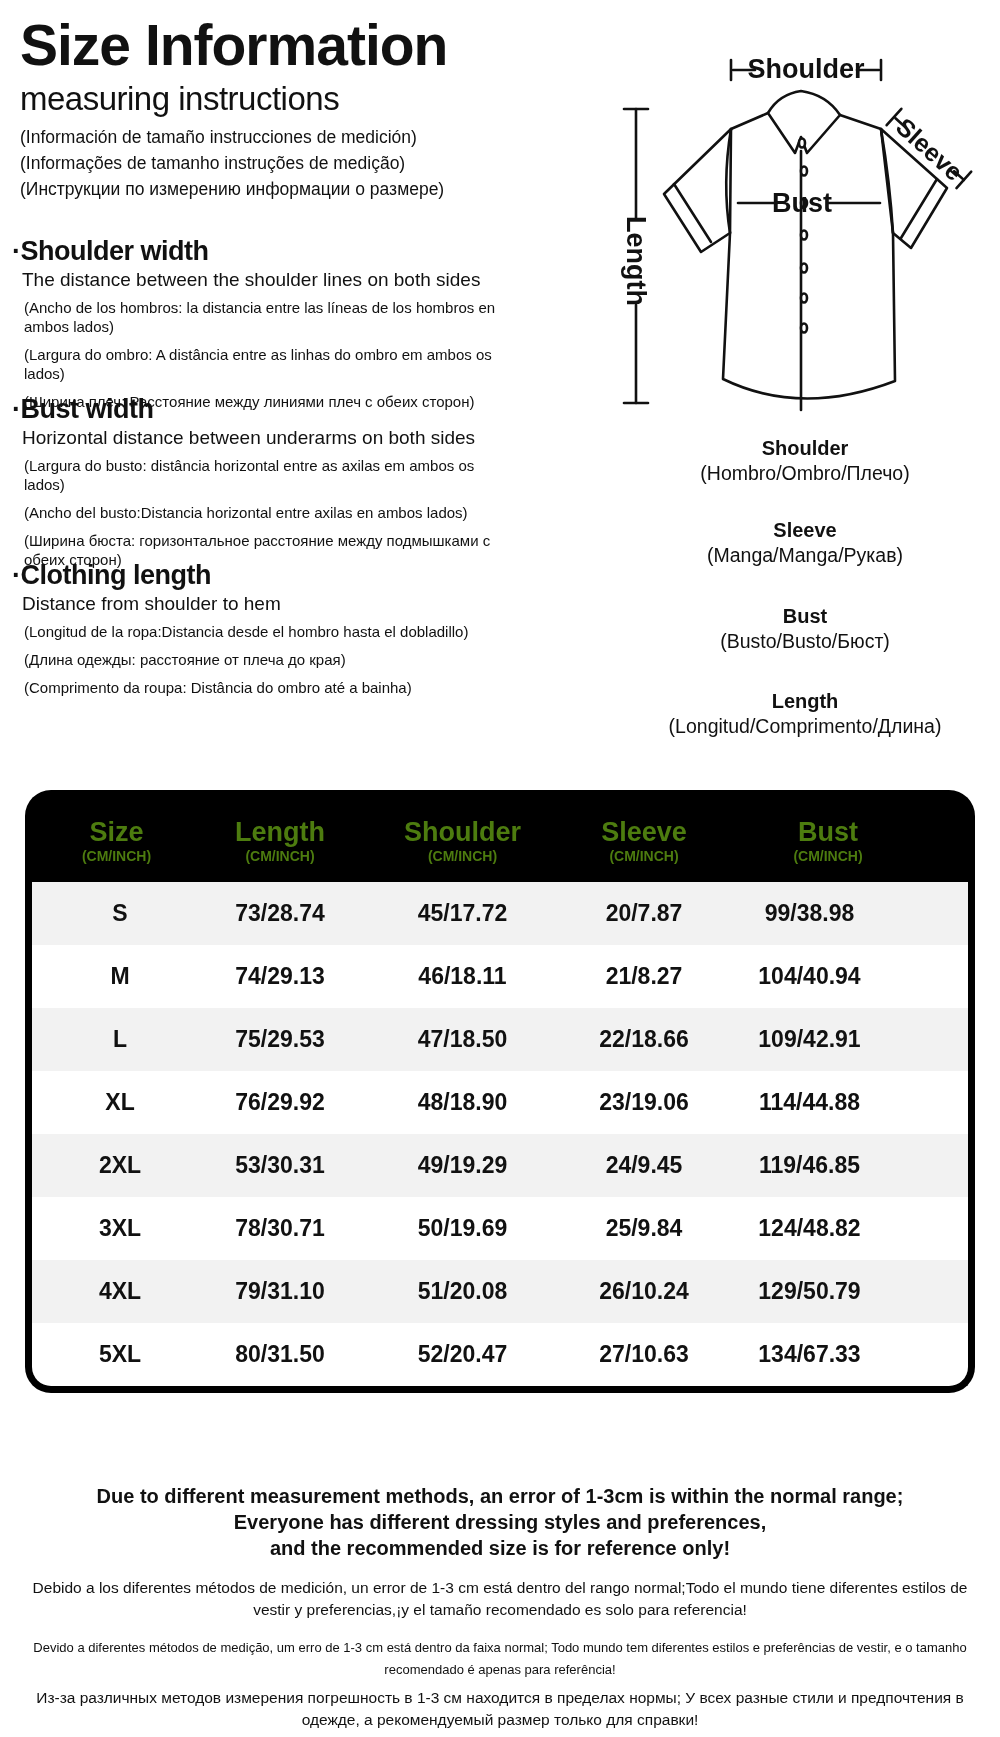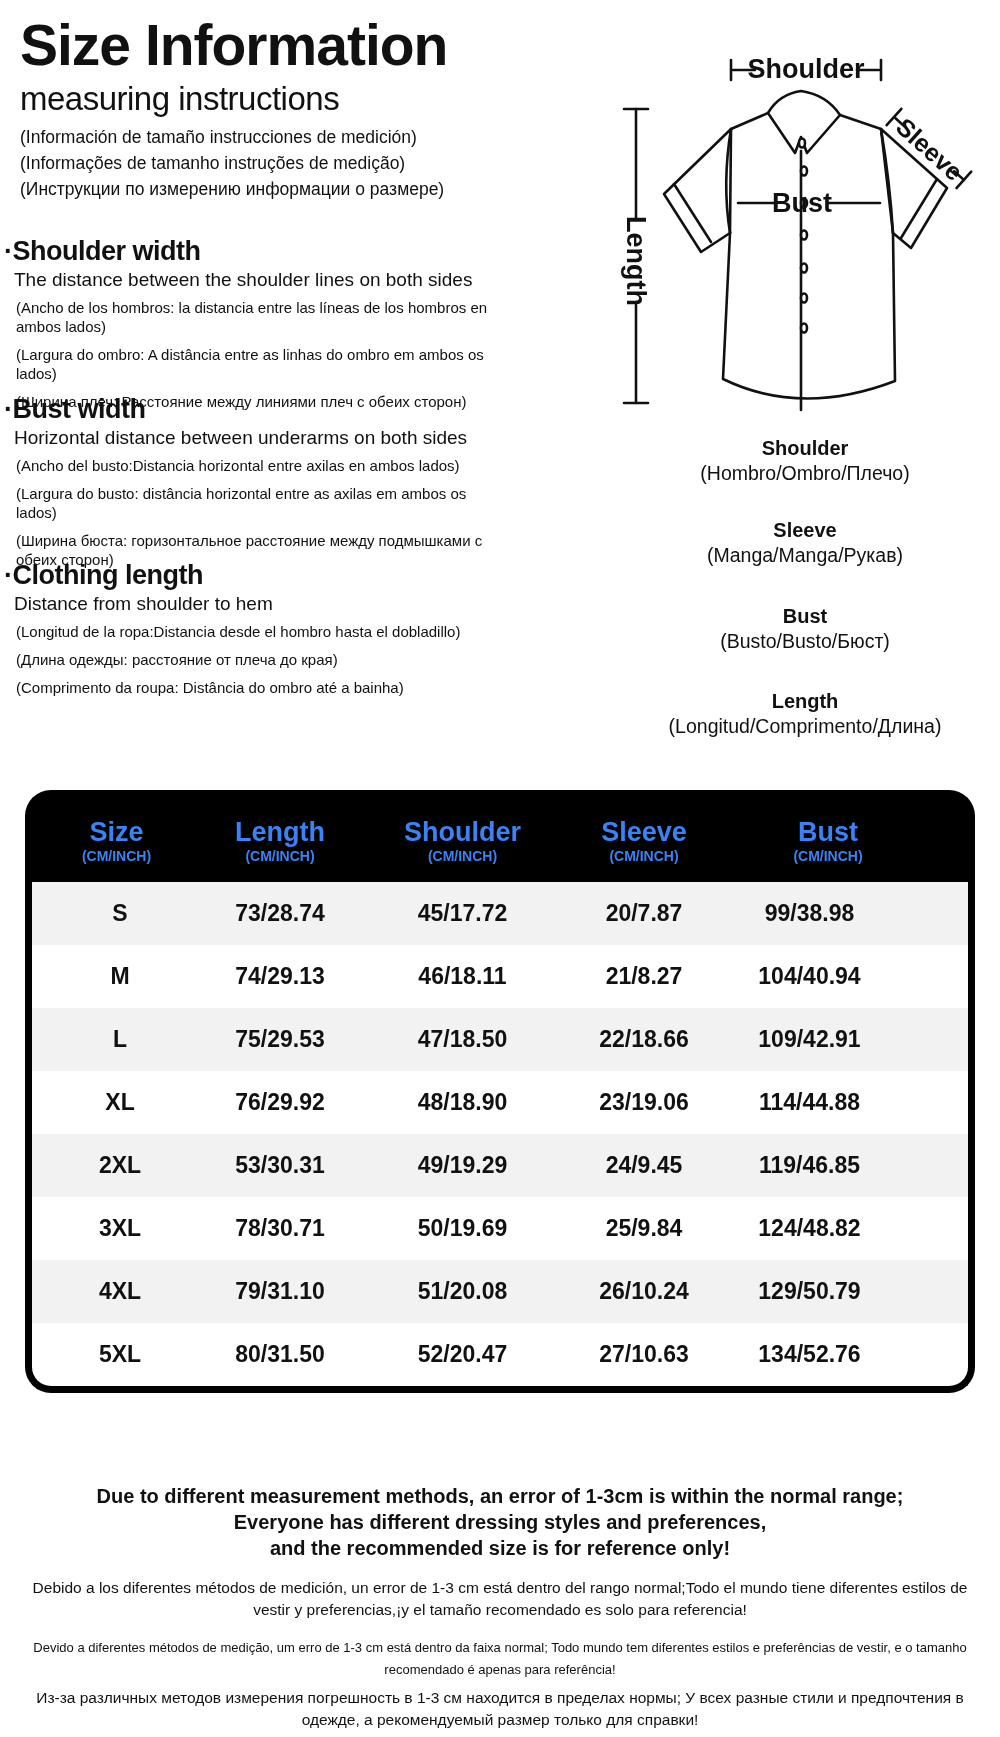--- a/index.html
+++ b/index.html
@@ -5,21 +5,21 @@
   html,body{margin:0;padding:0;background:#fff;}
   body{width:1000px;height:1737px;position:relative;font-family:"Liberation Sans",sans-serif;color:#111;overflow:hidden;}
 
   
   .hdr{position:absolute;left:20px;top:16px;width:520px;}
   .hdr .title{font-size:57px;font-weight:700;letter-spacing:-1px;line-height:1.05;margin:0;}
   .hdr .subtitle{font-size:33px;font-weight:400;letter-spacing:-0.5px;margin:4px 0 6px 0;}
   .hdr .subtrans{font-size:17.5px;line-height:26px;white-space:pre-line;}
 
   
-  .msec{position:absolute;left:4px;width:510px;}
+  .msec{position:absolute;left:12px;width:510px;}
   .msec h3{font-size:27px;font-weight:700;margin:0 0 2px 0;letter-spacing:-0.5px;}
   .msec .desc{font-size:19px;margin:0 0 7px 10px;}
   .msec .note{font-size:15px;line-height:19px;margin:0 0 9px 12px;width:478px;}
   .sec-shoulder{top:236px;}
   .sec-bust{top:394px;}
   .sec-length{top:560px;}
 
   
   .shirt-svg{position:absolute;left:558px;top:33px;}
   .ln{stroke:#111;stroke-width:2.6;fill:none;stroke-linecap:round;stroke-linejoin:round;}
@@ -28,21 +28,21 @@
   .svgtxt-sm{font-family:"Liberation Sans",sans-serif;font-size:25px;font-weight:600;fill:#111;stroke:none;}
 
   
   .legend{position:absolute;left:585px;width:440px;text-align:center;}
   .legend .term{font-size:20px;font-weight:700;line-height:24px;}
   .legend .trans{font-size:19.5px;line-height:26px;}
   .leg-0{top:436px;} .leg-1{top:518px;} .leg-2{top:604px;} .leg-3{top:689px;}
 
   
   .size-table{position:absolute;left:25px;top:790px;width:950px;}
-  .st-header{background:#000;color:#3b82f6;border-radius:26px 26px 0 0;height:92px;
+  .st-header{background:#000;color:#4d7c0f;border-radius:26px 26px 0 0;height:92px;
     display:grid;grid-template-columns:165px 180px 185px 178px 242px;align-items:center;text-align:center;}
   .st-header .hcell{padding-top:10px;}
   .st-header .hlabel{font-size:27px;font-weight:700;line-height:30px;}
   .st-header .hunit{font-size:14px;font-weight:700;line-height:18px;}
   .st-body{border-left:7px solid #000;border-right:7px solid #000;border-bottom:7px solid #000;
     border-radius:0 0 26px 26px;overflow:hidden;background:#fff;}
   .st-row{display:grid;grid-template-columns:158px 180px 185px 178px 235px;height:63px;align-items:center;text-align:center;}
   .st-row:nth-child(odd){background:#f2f2f2;}
   .st-row .c-size{font-size:26px;font-weight:700;padding-left:18px;}
   .st-row .cell{font-size:23px;font-weight:700;}
@@ -72,22 +72,22 @@
   <h3>·Shoulder width</h3>
   <p class="desc">The distance between the shoulder lines on both sides</p>
   <p class="note">(Ancho de los hombros: la distancia entre las líneas de los hombros en ambos lados)</p>
   <p class="note">(Largura do ombro: A distância entre as linhas do ombro em ambos os lados)</p>
   <p class="note">(Ширина плеч: Расстояние между линиями плеч с обеих сторон)</p>
 </div>
 
 <div class="msec sec-bust">
   <h3>·Bust width</h3>
   <p class="desc">Horizontal distance between underarms on both sides</p>
+  <p class="note">(Largura do busto: distância horizontal entre as axilas em ambos os lados)</p>
   <p class="note">(Ancho del busto:Distancia horizontal entre axilas en ambos lados)</p>
-  <p class="note">(Largura do busto: distância horizontal entre as axilas em ambos os lados)</p>
   <p class="note">(Ширина бюста: горизонтальное расстояние между подмышками с обеих сторон)</p>
 </div>
 
 <div class="msec sec-length">
   <h3>·Clothing length</h3>
   <p class="desc">Distance from shoulder to hem</p>
   <p class="note">(Longitud de la ropa:Distancia desde el hombro hasta el dobladillo)</p>
   <p class="note">(Длина одежды: расстояние от плеча до края)</p>
   <p class="note">(Comprimento da roupa: Distância do ombro até a bainha)</p>
 </div>
@@ -237,21 +237,21 @@
       <div class="cell">79/31.10</div>
       <div class="cell">51/20.08</div>
       <div class="cell">26/10.24</div>
       <div class="cell c-bust">129/50.79</div>
     </div>
     <div class="st-row">
       <div class="cell c-size">5XL</div>
       <div class="cell">80/31.50</div>
       <div class="cell">52/20.47</div>
       <div class="cell">27/10.63</div>
-      <div class="cell c-bust">134/52.76</div>
+      <div class="cell c-bust">134/67.33</div>
     </div>
   </div>
 </div>
 
 <div class="fnote fnote-en">Due to different measurement methods, an error of 1-3cm is within the normal range;
 Everyone has different dressing styles and preferences,
 and the recommended size is for reference only!</div>
 <div class="fnote fnote-es">Debido a los diferentes métodos de medición, un error de 1-3 cm está dentro del rango normal;Todo el mundo tiene diferentes estilos de vestir y preferencias,¡y el tamaño recomendado es solo para referencia!</div>
 <div class="fnote fnote-pt">Devido a diferentes métodos de medição, um erro de 1-3 cm está dentro da faixa normal; Todo mundo tem diferentes estilos e preferências de vestir, e o tamanho recomendado é apenas para referência!</div>
 <div class="fnote fnote-ru">Из-за различных методов измерения погрешность в 1-3 см находится в пределах нормы; У всех разные стили и предпочтения в одежде, а рекомендуемый размер только для справки!</div>

